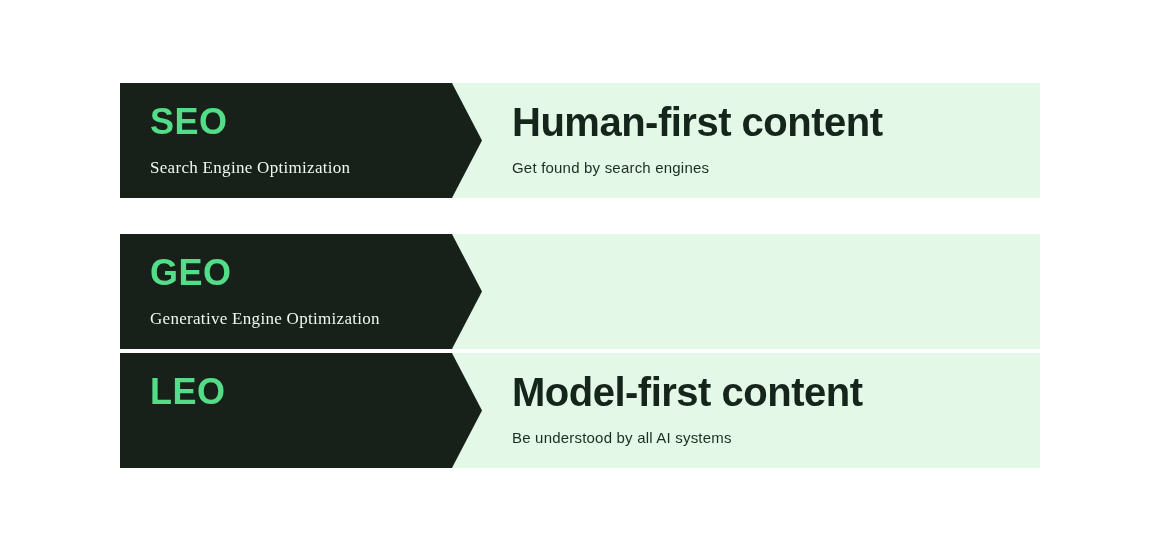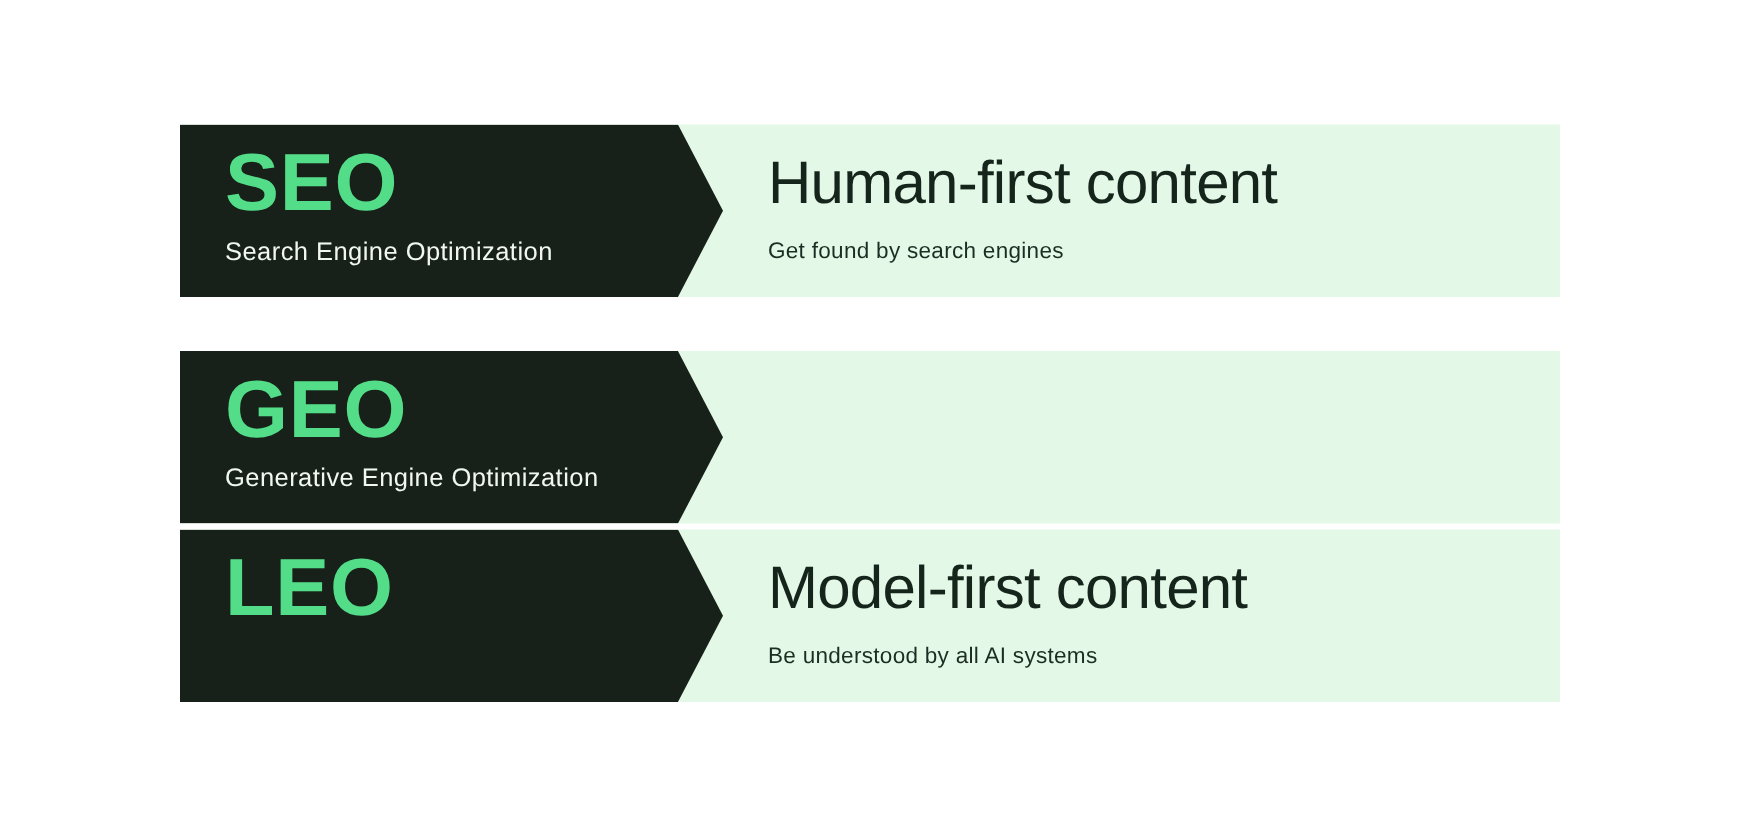--- a/index.html
+++ b/index.html
@@ -33,45 +33,46 @@
   .arrow{
     position:absolute;
     left:0;top:0;
     width:362px;height:115px;
     background:var(--dark-bg);
     clip-path:polygon(0 0, 91.7% 0, 100% 50%, 91.7% 100%, 0 100%);
   }
   .acronym{
     position:absolute;
     left:30px;top:10px;
-    font-size:54px;
+    font-size:36px;
     font-weight:700;
     line-height:58px;
     letter-spacing:0.5px;
     color:var(--accent-green);
     white-space:nowrap;
   }
   .acronym-full{
     position:absolute;
     left:30px;top:74px;
     font-size:17px;
     line-height:22px;
     letter-spacing:0.3px;
     color:var(--on-dark);
     white-space:nowrap;
+    font-family:Liberation Serif, serif;
   }
   .benefit{
     position:absolute;
     left:392px;top:0;right:0;height:100%;
   }
   .heading{
     position:absolute;
     left:0;top:16px;
     font-size:40px;
-    font-weight:400;
+    font-weight:700;
     line-height:46px;
     letter-spacing:-0.5px;
     color:var(--ink);
     white-space:nowrap;
   }
   .subtitle{
     position:absolute;
     left:0;top:74px;
     font-size:15px;
     line-height:22px;

